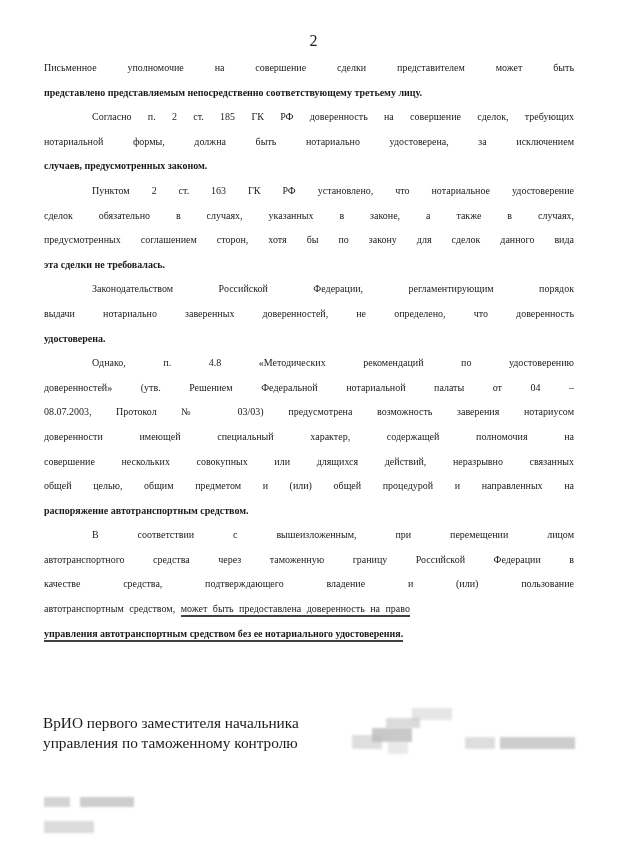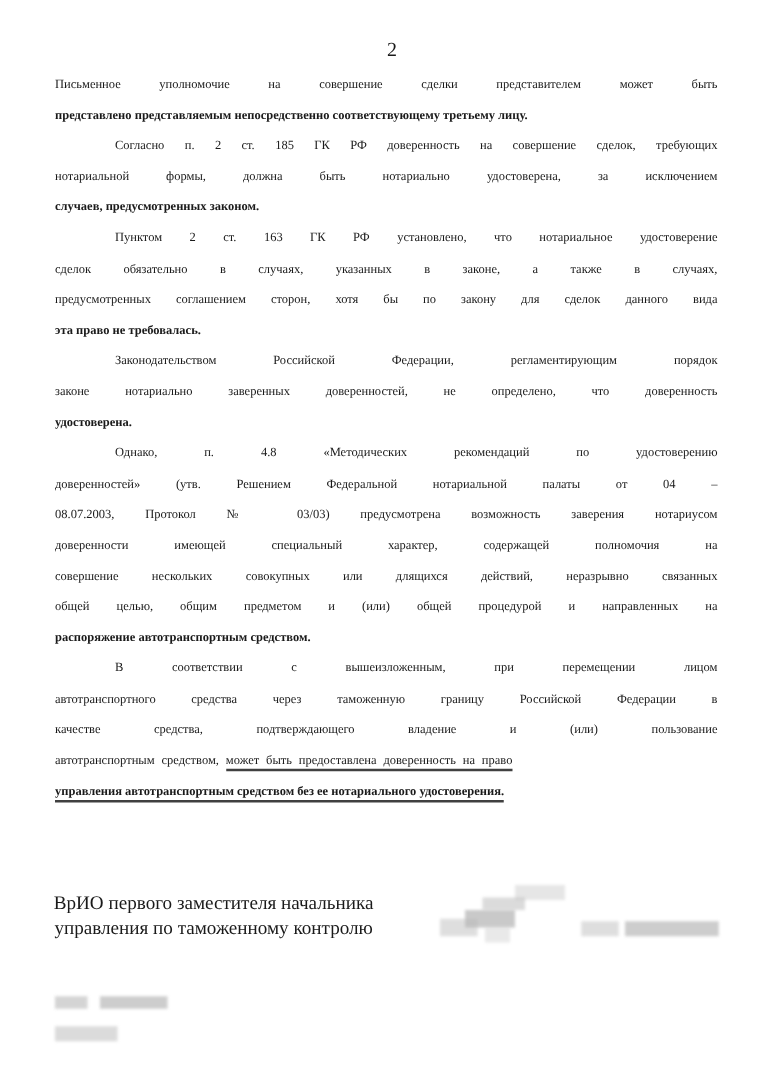--- a/index.html
+++ b/index.html
@@ -6,21 +6,21 @@
   body { width: 627px; height: 863px; position: relative; overflow: hidden;
          font-family: "Liberation Serif", "DejaVu Serif", serif; color: #1a1a1a; }
   .page-number { position: absolute; top: 32px; left: 0; width: 627px; text-align: center;
                  font-size: 16px; }
   .body { position: absolute; left: 44px; top: 56px; width: 530px; font-size: 10px; }
   .line { height: 24.6px; line-height: 24.6px; white-space: nowrap;
           text-align: justify; text-align-last: justify; overflow: visible; }
   .line.last { text-align-last: left; font-weight: bold; }
   .line.indent { padding-left: 48px; }
   .ul { border-bottom: 2px solid #404040; padding-bottom: 1px; }
-  .signature-block { position: absolute; left: 43px; top: 713px; font-size: 15.3px; line-height: 20px; text-align: center; }
+  .signature-block { position: absolute; left: 43px; top: 713px; font-size: 15.3px; line-height: 20px; }
   .redact { position: absolute; background: #b8b8b8; filter: blur(1.2px); opacity: .75; }
 </style>
 </head>
 <body>
 
 <div class="page-number">2</div>
 
 <div class="body" id="body">
     <div>
       <div class="line">Письменное уполномочие на совершение сделки представителем может быть</div>
@@ -28,25 +28,25 @@
     </div>
     <div>
       <div class="line indent">Согласно п. 2 ст. 185 ГК РФ доверенность на совершение сделок, требующих</div>
       <div class="line">нотариальной формы, должна быть нотариально удостоверена, за исключением</div>
       <div class="line last">случаев, предусмотренных законом.</div>
     </div>
     <div>
       <div class="line indent">Пунктом 2 ст. 163 ГК РФ установлено, что нотариальное удостоверение</div>
       <div class="line">сделок обязательно в случаях, указанных в законе, а также в случаях,</div>
       <div class="line">предусмотренных соглашением сторон, хотя бы по закону для сделок данного вида</div>
-      <div class="line last">эта право не требовалась.</div>
+      <div class="line last">эта сделки не требовалась.</div>
     </div>
     <div>
       <div class="line indent">Законодательством Российской Федерации, регламентирующим порядок</div>
-      <div class="line">законе нотариально заверенных доверенностей, не определено, что доверенность</div>
+      <div class="line">выдачи нотариально заверенных доверенностей, не определено, что доверенность</div>
       <div class="line last">удостоверена.</div>
     </div>
     <div>
       <div class="line indent">Однако, п. 4.8 «Методических рекомендаций по удостоверению</div>
       <div class="line">доверенностей» (утв. Решением Федеральной нотариальной палаты от 04 –</div>
       <div class="line">08.07.2003, Протокол № 03/03) предусмотрена возможность заверения нотариусом</div>
       <div class="line">доверенности имеющей специальный характер, содержащей полномочия на</div>
       <div class="line">совершение нескольких совокупных или длящихся действий, неразрывно связанных</div>
       <div class="line">общей целью, общим предметом и (или) общей процедурой и направленных на</div>
       <div class="line last">распоряжение автотранспортным средством.</div>

